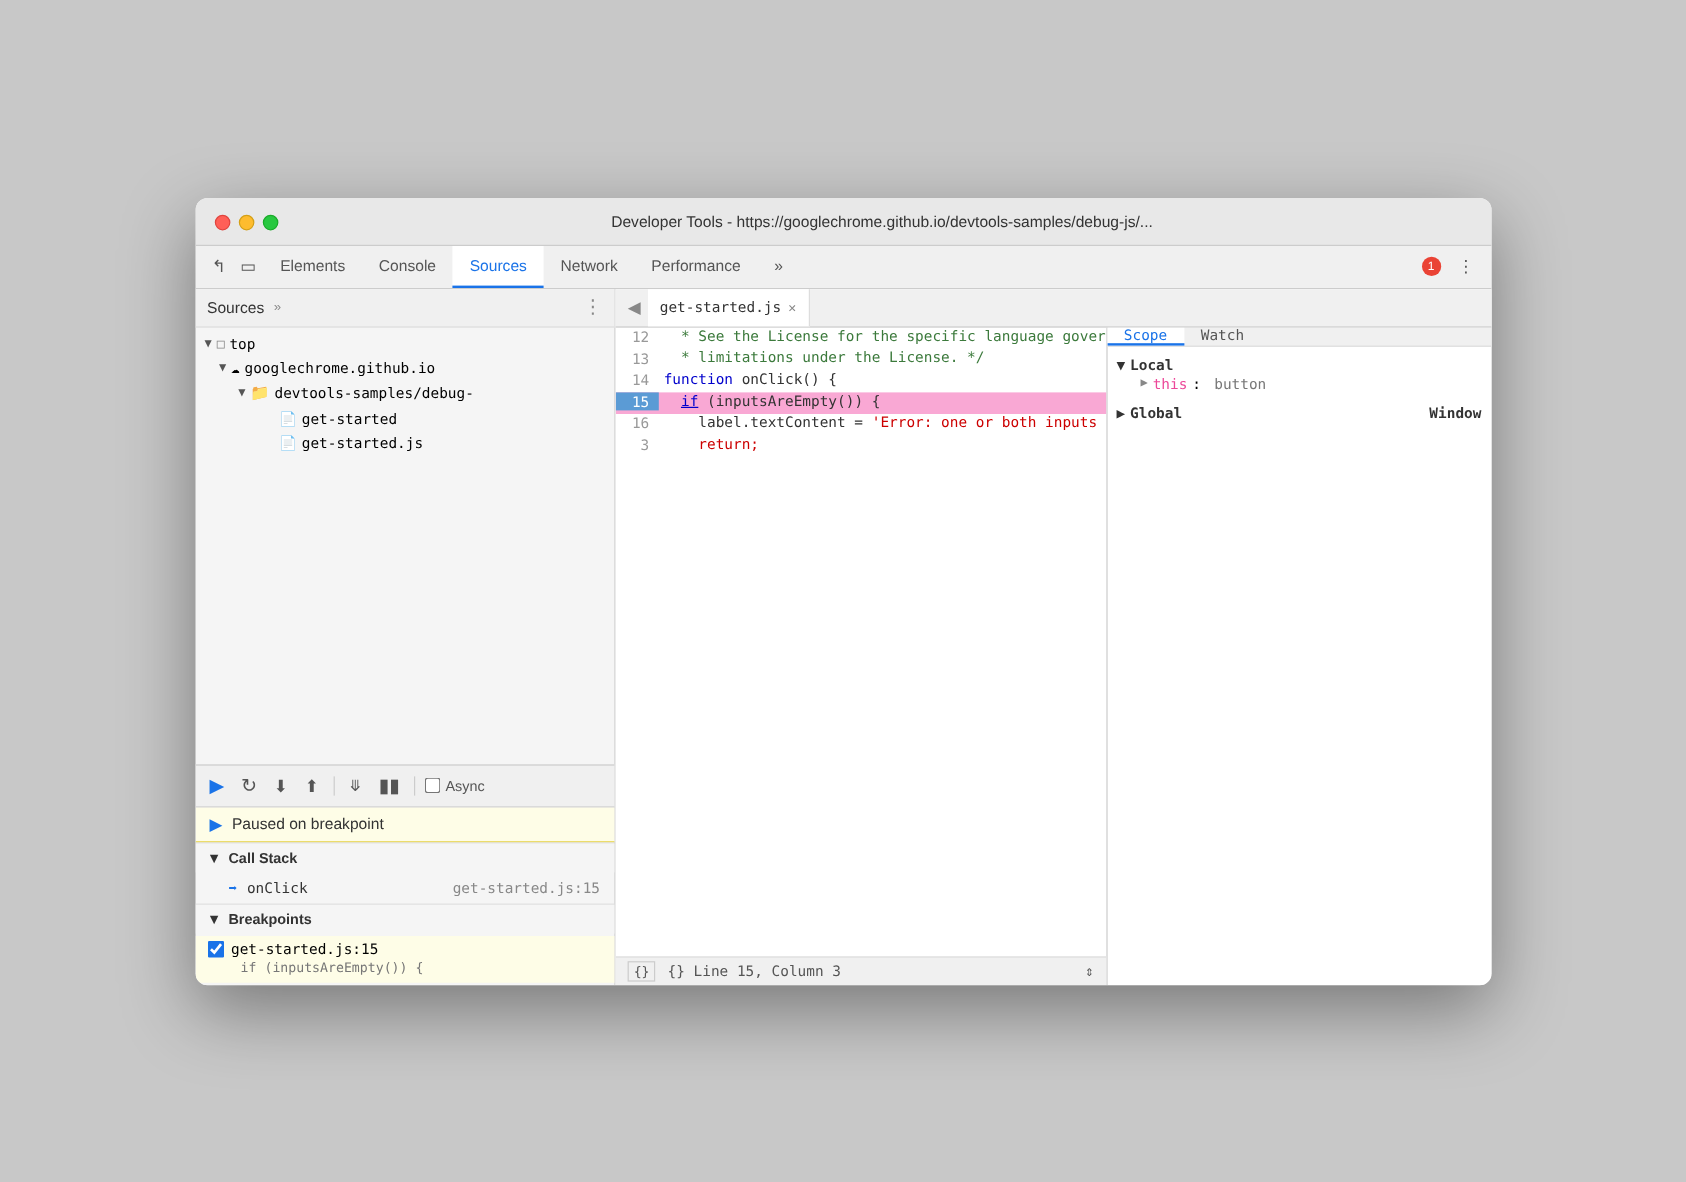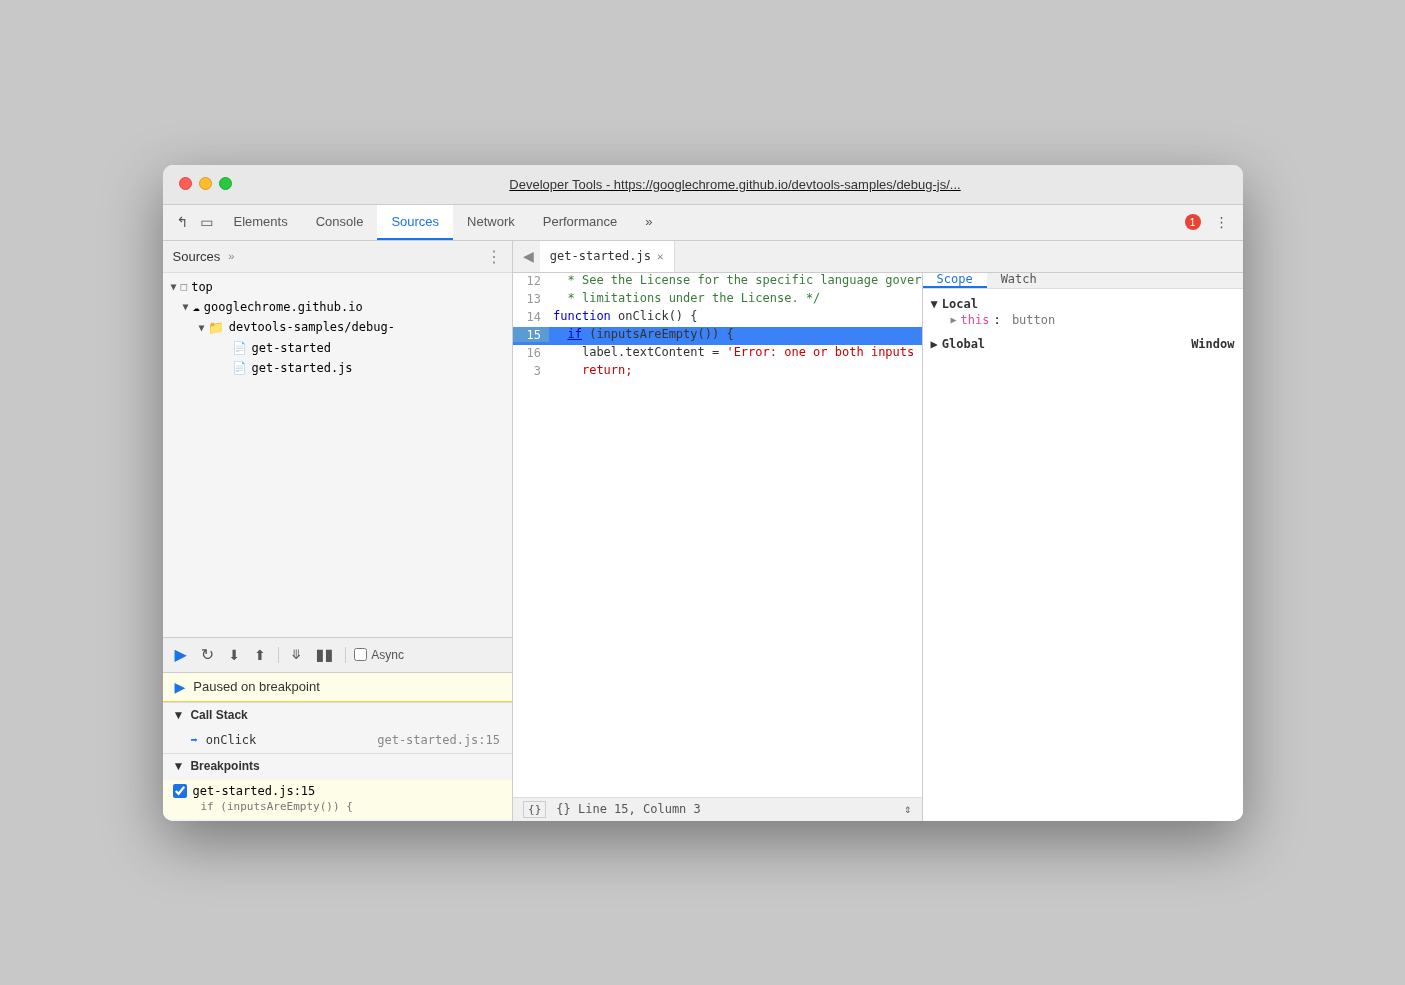--- a/index.html
+++ b/index.html
@@ -17,23 +17,22 @@
       border-radius: 10px;
       box-shadow: 0 20px 60px rgba(0,0,0,0.4);
       overflow: hidden;
     }
     
     .title-bar {
       background: #e8e8e8;
       border-bottom: 1px solid #ccc;
       padding: 12px 16px;
       display: flex;
-      align-items: flex-start;
+      align-items: flex-end;
       gap: 12px;
-      text-decoration: underline;
     }
     .traffic-lights {
       display: flex;
       gap: 7px;
     }
     .traffic-light {
       width: 13px;
       height: 13px;
       border-radius: 50%;
     }
@@ -311,21 +310,21 @@
       font-family: 'Menlo', 'Monaco', monospace;
       font-size: 12px;
       overflow: auto;
     }
     .code-line {
       display: flex;
       align-items: flex-start;
       min-height: 18px;
     }
     .code-line.highlighted {
-      background: #3b82f6;
+      background: #f9a8d4;
     }
     .line-number {
       width: 36px;
       text-align: right;
       padding-right: 8px;
       color: #999;
       user-select: none;
       flex-shrink: 0;
       padding-top: 1px;
     }

